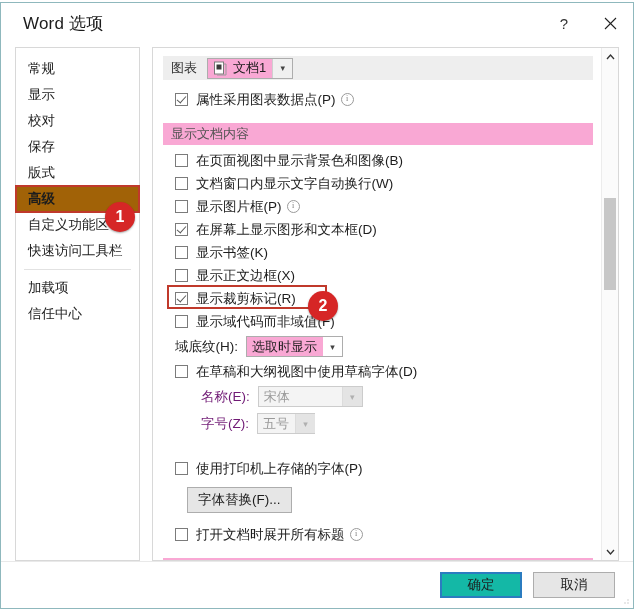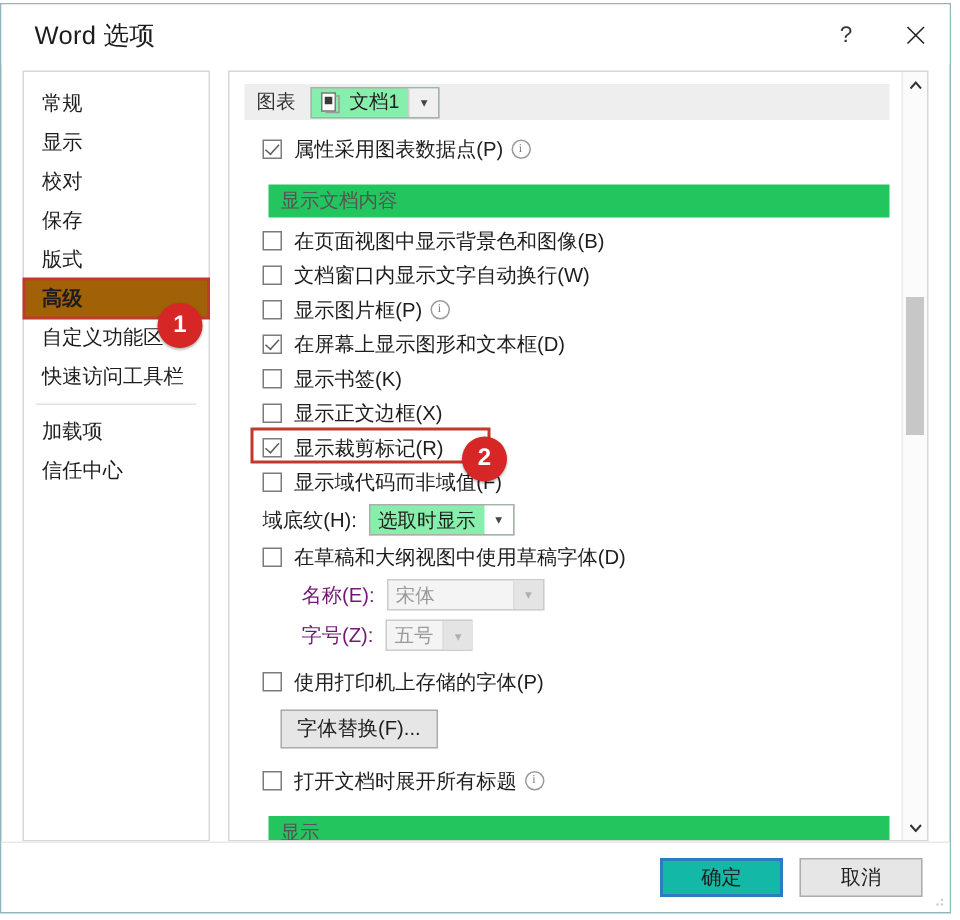--- a/index.html
+++ b/index.html
@@ -130,25 +130,25 @@
   }
   .sb-arrow.bottom{position:absolute;bottom:0;left:0;}
   .sb-thumb{
     position:absolute;left:2px;right:2px;
     top:150px;height:92px;
     background:#c7c7c7;
   }
 
   
   .section-band{
-    background:#22c55e;
+    background:#f9a8d4;
     height:22px;line-height:22px;
     font-size:13px;color:#555;
     padding-left:8px;
-    margin:6px 8px 4px 16px;
+    margin:6px 8px 4px 0;
     position:relative;
   }
   .band-inline{
     display:flex;align-items:center;
     background:#eeeeee;
     height:24px;
     padding-left:8px;
     margin:0 8px 0 0;
     font-size:13px;color:#333;
   }
@@ -199,21 +199,21 @@
     border:2px solid #c0392b;
     box-sizing:border-box;
     pointer-events:none;
   }
 
   
   .combo{
     display:inline-flex;align-items:stretch;
     height:21px;
     border:1px solid #adadad;
-    background:#86efac;
+    background:#f9a8d4;
     box-sizing:border-box;
     font-size:13px;color:#1d1d1d;
     vertical-align:middle;
   }
   .combo .val{
     display:flex;align-items:center;
     padding:0 6px 0 5px;
     white-space:nowrap;
   }
   .combo .arrow{
@@ -438,21 +438,21 @@
         </div>
 
         <div class="field-row indent">
           <span class="flabel dim">字号(Z):</span>
           <span class="combo disabled" style="width:58px;font-family:Liberation Serif, serif;">
             <span class="val" style="flex:1;">五号</span>
             <span class="arrow">▾</span>
           </span>
         </div>
 
-        <div class="row" style="margin-top:6px;">
+        <div class="row" style="margin-top:20px;">
           <span class="cb"></span>
           <span>使用打印机上存储的字体(P)</span>
         </div>
 
         <div class="field-row" style="margin-top:6px;padding-left:24px;">
           <span class="push-btn">字体替换(F)...</span>
         </div>
 
         <div class="row" style="margin-top:10px;">
           <span class="cb"></span>

